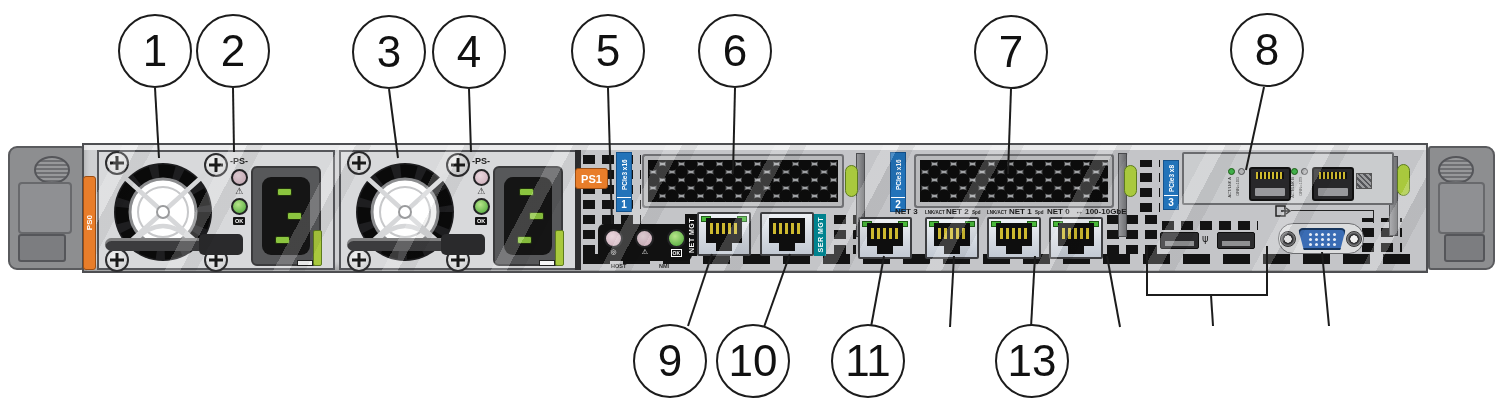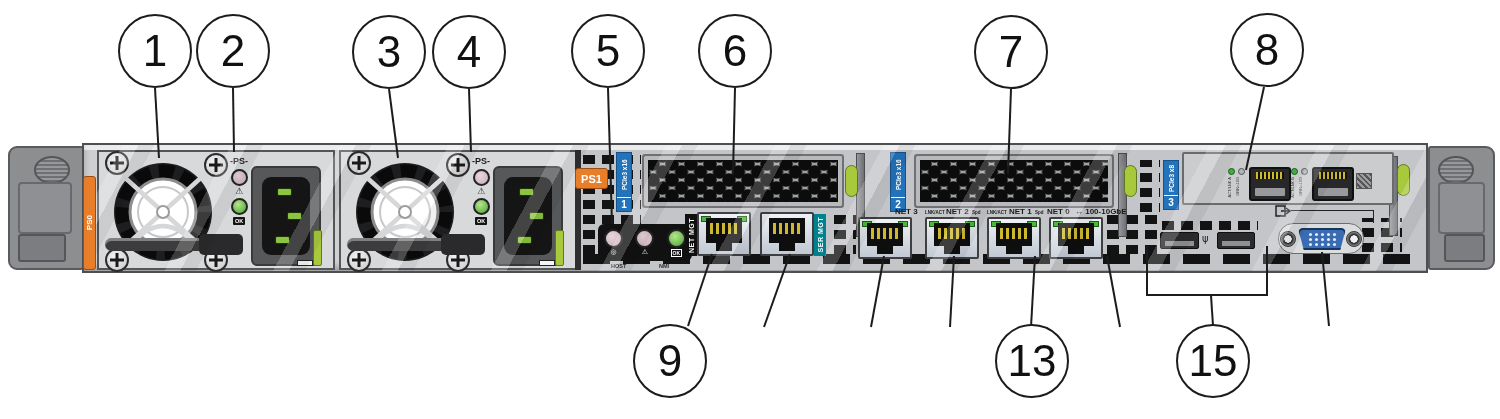--- a/index.html
+++ b/index.html
@@ -155,22 +155,23 @@
 
   <div class="callout" style="left:118px;top:14px">1</div>
   <div class="callout" style="left:196px;top:14px">2</div>
   <div class="callout" style="left:352px;top:15px">3</div>
   <div class="callout" style="left:432px;top:15px">4</div>
   <div class="callout" style="left:571px;top:14px">5</div>
   <div class="callout" style="left:698px;top:14px">6</div>
   <div class="callout" style="left:974px;top:15px">7</div>
   <div class="callout" style="left:1230px;top:13px">8</div>
   <div class="callout" style="left:633px;top:324px">9</div>
+  <div class="callout" style="left:716px;top:324px">10</div>
+  <div class="callout" style="left:831px;top:324px">11</div>
   <div class="callout" style="left:995px;top:324px">13</div>
-  <div class="callout" style="left:1176px;top:324px">15</div>
 
   <div class="ear ear-l">
     <div class="ear-circle" style="left:24px;top:8px"></div>
     <div class="ear-panel" style="left:8px;top:34px;right:10px;bottom:34px"></div>
     <div class="ear-latch" style="left:8px;right:16px;bottom:6px;height:24px"></div>
   </div>
   <div class="ear ear-r">
     <div class="ear-circle" style="left:8px;top:8px"></div>
     <div class="ear-panel" style="left:8px;top:34px;right:8px;bottom:34px"></div>
     <div class="ear-latch" style="left:14px;right:8px;bottom:6px;height:24px"></div>

